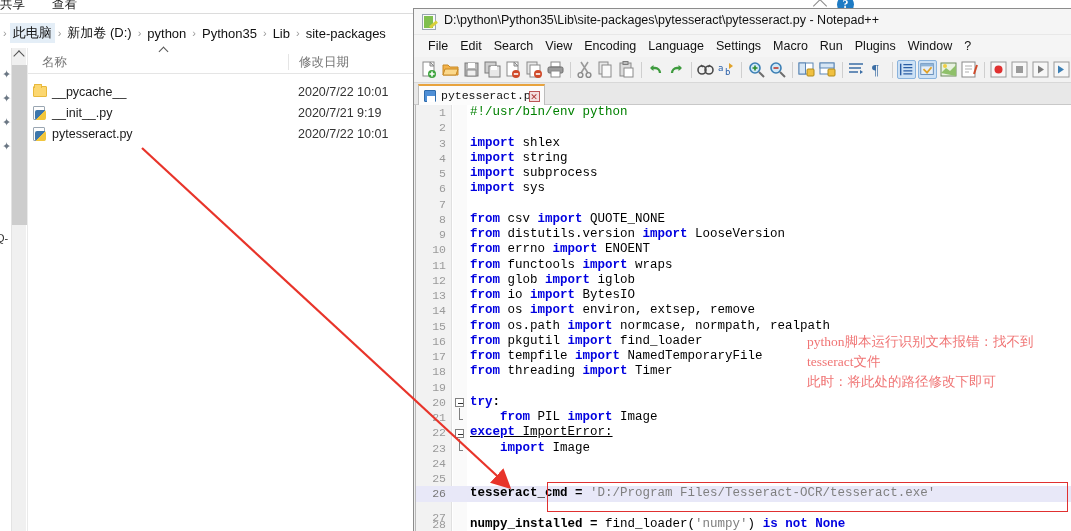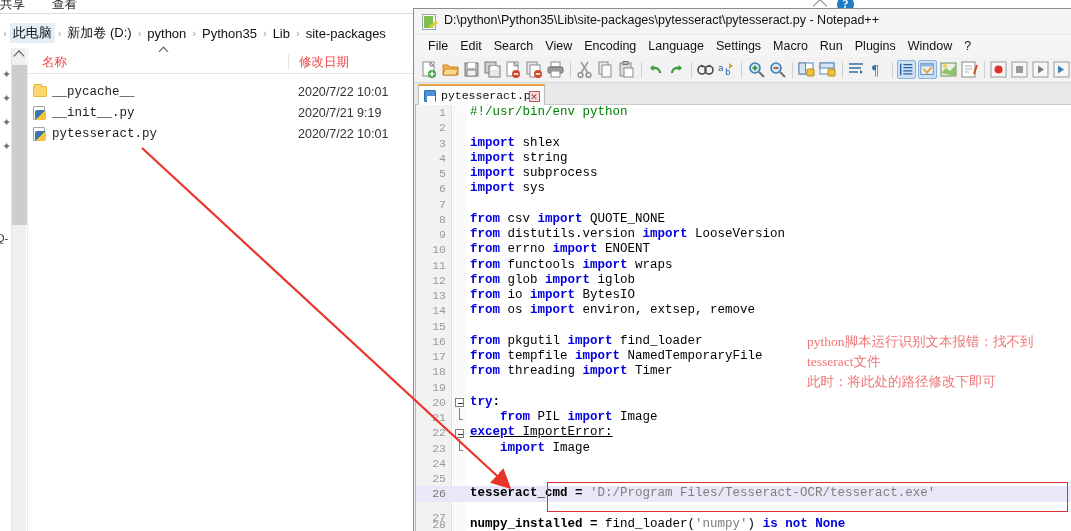--- a/index.html
+++ b/index.html
@@ -119,40 +119,39 @@
     border-left: 1px solid #eaeaea;
   }
   .col-head {
     position: absolute; left: 0; top: 0;
     width: 390px; height: 26px;
     border-bottom: 1px solid #e5e5e5;
     font-size: 12.5px; color: #3a3a3a;
   }
   .col-head .ch {
     position: absolute; top: 6px;
-    color: #ef4444;
+    color: #737373;
   }
   .ch-name { left: 14px; }
   .ch-date { left: 260px; border-left: 1px solid #e5e5e5; padding-left: 10px; height: 16px; }
   .sort-caret {
     position: absolute; left: 132px; top: 0px;
     width: 7px; height: 7px;
     border-left: 1.4px solid #555;
     border-top: 1.4px solid #555;
     transform: rotate(45deg);
   }
   .frow {
     position: absolute; left: 0;
     width: 390px; height: 20px;
     font-size: 12.5px; color: #1b1b1b;
   }
   .frow .fname {
     position: absolute; left: 24px; top: 2px;
     white-space: nowrap;
-    font-family: Liberation Mono, monospace;
   }
   .frow .fdate {
     position: absolute; left: 270px; top: 2px;
     color: #333; white-space: nowrap;
   }
   .ico-folder {
     position: absolute; left: 5px; top: 3px;
     width: 14px; height: 11px;
     background: #fcd770; border: 1px solid #e8b93c;
     border-radius: 1px;
@@ -694,21 +693,21 @@
           <div class="cline" style="top: 0px;"><span class="lno">5</span><span class="ctext" style="padding-left: 0px;"><span class="kw">import</span><span> subprocess</span></span></div>
           <div class="cline" style="top: 0px;"><span class="lno">6</span><span class="ctext" style="padding-left: 0px;"><span class="kw">import</span><span> sys</span></span></div>
           <div class="cline" style="top: 0px;"><span class="lno">7</span></div>
           <div class="cline" style="top: 0px;"><span class="lno">8</span><span class="ctext" style="padding-left: 0px;"><span class="kw">from</span><span> csv </span><span class="kw">import</span><span> QUOTE_NONE</span></span></div>
           <div class="cline" style="top: 0px;"><span class="lno">9</span><span class="ctext" style="padding-left: 0px;"><span class="kw">from</span><span> distutils.version </span><span class="kw">import</span><span> LooseVersion</span></span></div>
           <div class="cline" style="top: 0px;"><span class="lno">10</span><span class="ctext" style="padding-left: 0px;"><span class="kw">from</span><span> errno </span><span class="kw">import</span><span> ENOENT</span></span></div>
           <div class="cline" style="top: 0px;"><span class="lno">11</span><span class="ctext" style="padding-left: 0px;"><span class="kw">from</span><span> functools </span><span class="kw">import</span><span> wraps</span></span></div>
           <div class="cline" style="top: 0px;"><span class="lno">12</span><span class="ctext" style="padding-left: 0px;"><span class="kw">from</span><span> glob </span><span class="kw">import</span><span> iglob</span></span></div>
           <div class="cline" style="top: 0px;"><span class="lno">13</span><span class="ctext" style="padding-left: 0px;"><span class="kw">from</span><span> io </span><span class="kw">import</span><span> BytesIO</span></span></div>
           <div class="cline" style="top: 0px;"><span class="lno">14</span><span class="ctext" style="padding-left: 0px;"><span class="kw">from</span><span> os </span><span class="kw">import</span><span> environ, extsep, remove</span></span></div>
-          <div class="cline" style="top: 0px;"><span class="lno">15</span></div>
+          <div class="cline" style="top: 0px;"><span class="lno">15</span><span class="ctext" style="padding-left: 0px;"><span class="kw">from</span><span> os.path </span><span class="kw">import</span><span> normcase, normpath, realpath</span></span></div>
           <div class="cline" style="top: 0px;"><span class="lno">16</span><span class="ctext" style="padding-left: 0px;"><span class="kw">from</span><span> pkgutil </span><span class="kw">import</span><span> find_loader</span></span></div>
           <div class="cline" style="top: 0px;"><span class="lno">17</span><span class="ctext" style="padding-left: 0px;"><span class="kw">from</span><span> tempfile </span><span class="kw">import</span><span> NamedTemporaryFile</span></span></div>
           <div class="cline" style="top: 0px;"><span class="lno">18</span><span class="ctext" style="padding-left: 0px;"><span class="kw">from</span><span> threading </span><span class="kw">import</span><span> Timer</span></span></div>
           <div class="cline" style="top: 0px;"><span class="lno">19</span><span class="ctext" style="padding-left: 0px;"></span></div>
           <div class="cline" style="top: 0px;"><span class="lno">20</span><span class="ctext" style="padding-left: 0px;"><span class="kw">try</span><span class="op">:</span></span></div>
           <div class="cline" style="top: 0px;"><span class="lno">21</span><span class="ctext" style="padding-left: 30px;"><span class="kw">from</span><span> PIL </span><span class="kw">import</span><span> Image</span></span></div>
           <div class="cline" style="top: 0px;"><span class="lno">22</span><span class="ctext" style="padding-left: 0px; text-decoration: underline;"><span class="kw">except</span><span> ImportError:</span></span></div>
           <div class="cline" style="top: 0px;"><span class="lno">23</span><span class="ctext" style="padding-left: 30px;"><span class="kw">import</span><span> Image</span></span></div>
           <div class="cline" style="top: 0px;"><span class="lno">24</span><span class="ctext" style="padding-left: 0px;"></span></div>
           <div class="cline" style="top: 0px;"><span class="lno">25</span><span class="ctext" style="padding-left: 0px;"></span></div>

